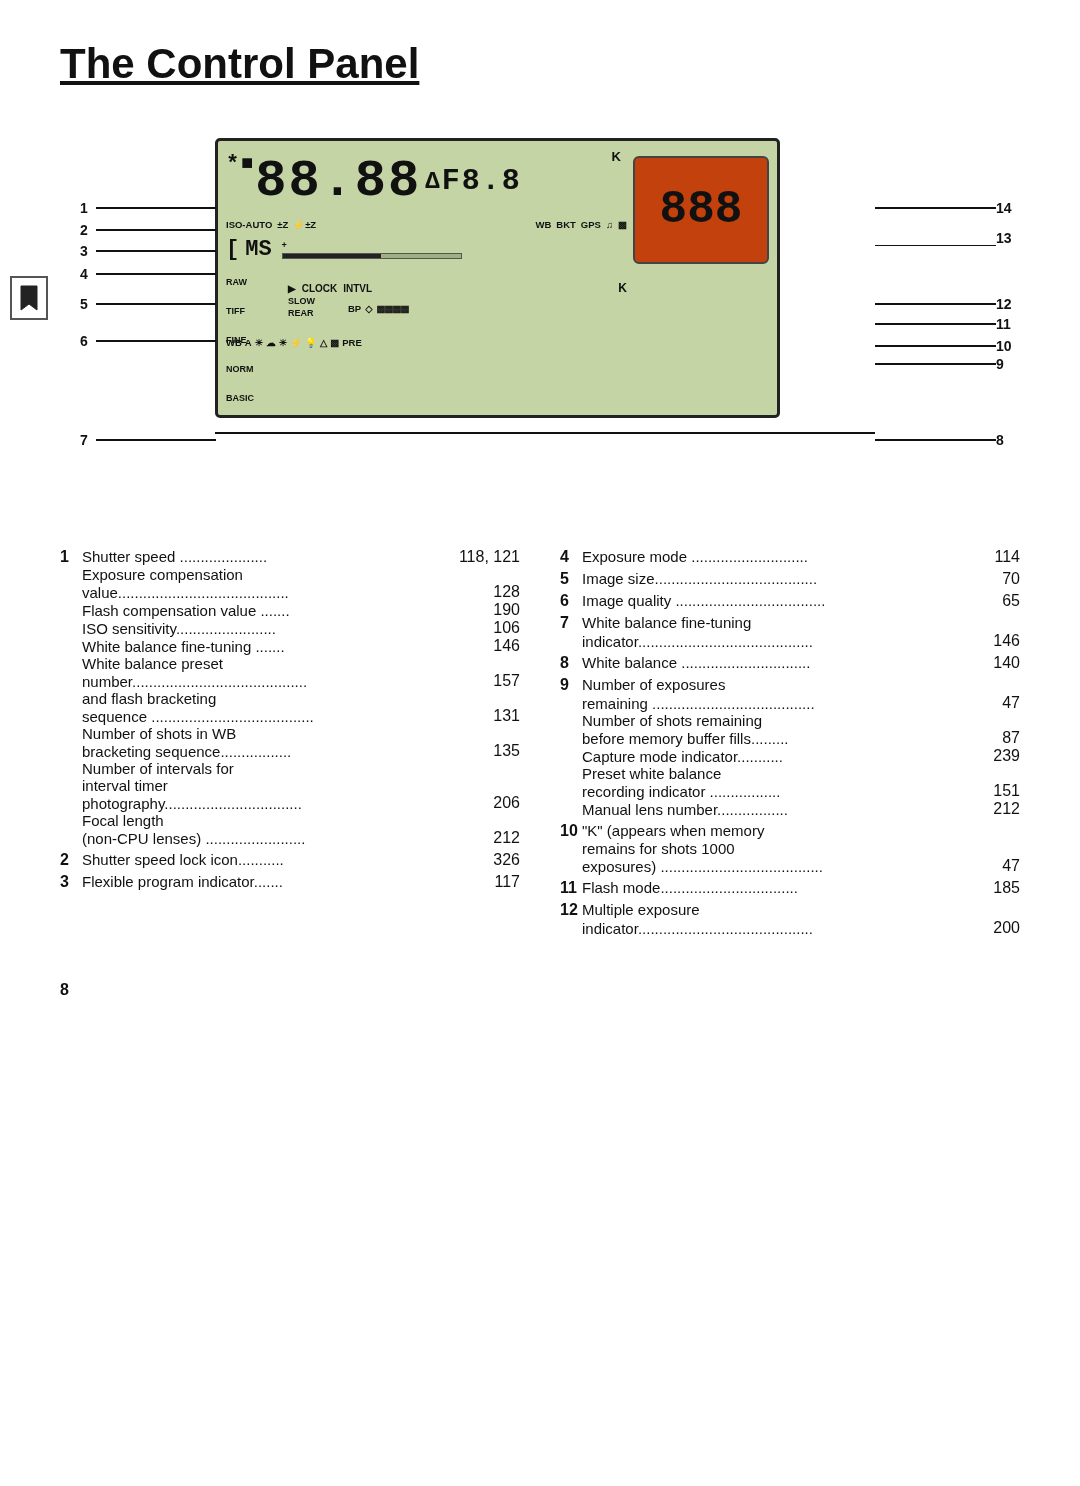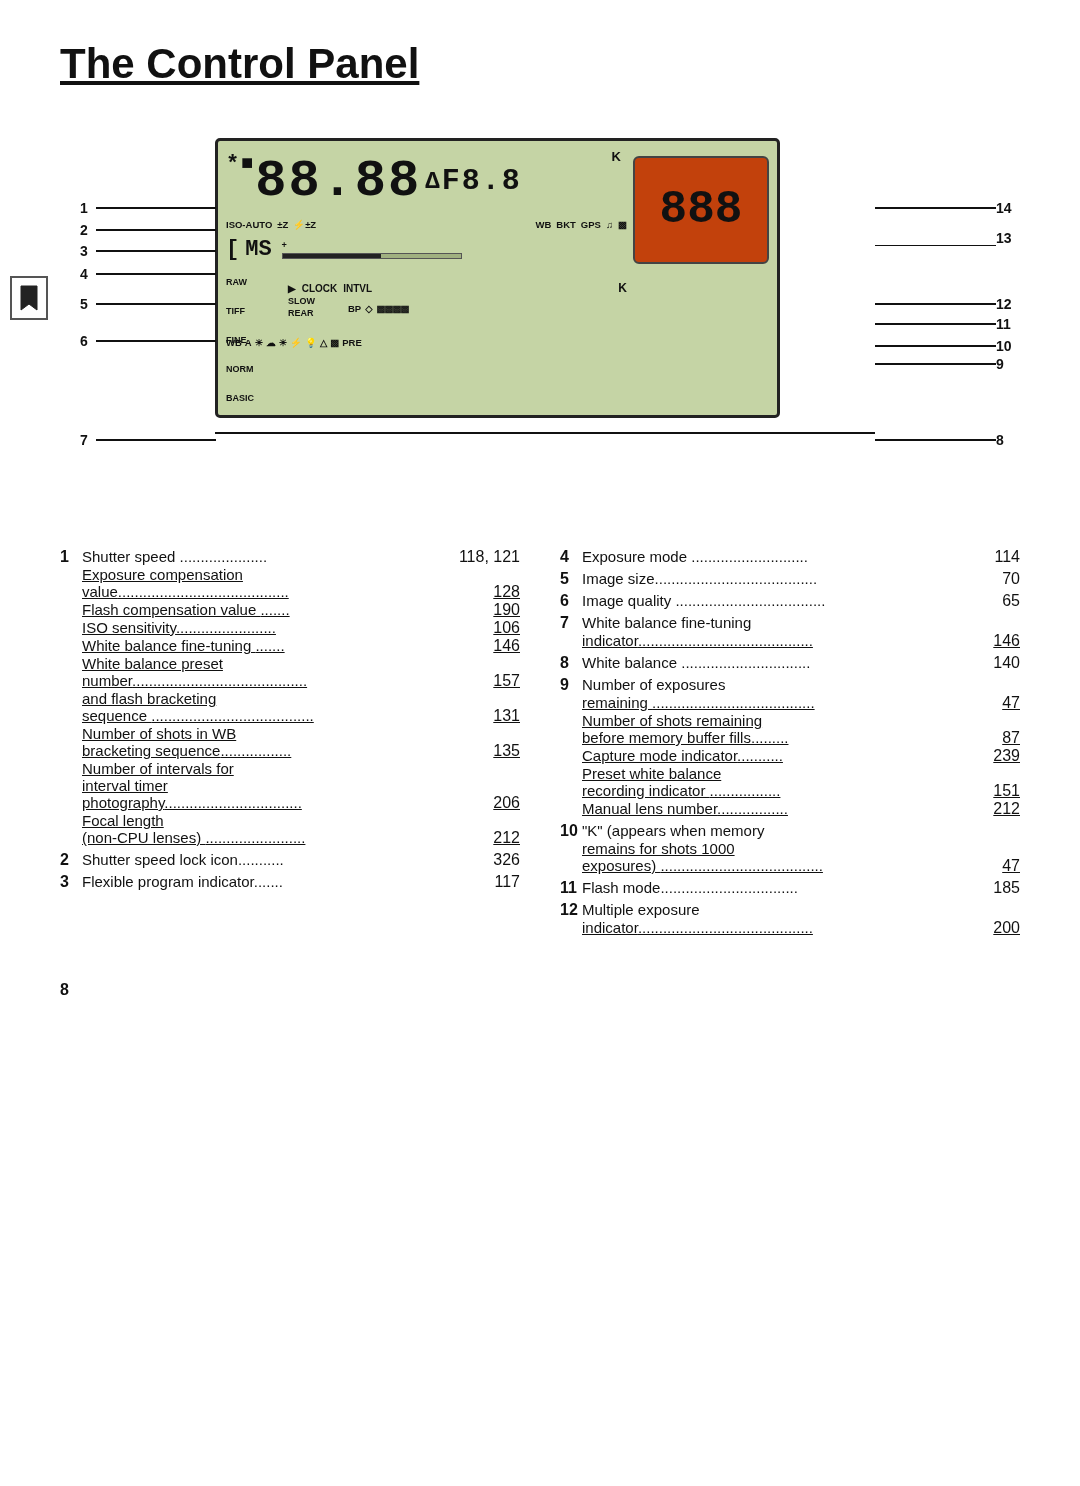--- a/index.html
+++ b/index.html
@@ -57,22 +57,21 @@
     .entry-page {
       font-size: 16px;
       min-width: 45px;
       text-align: right;
     }
     .sub-entry {
       padding-left: 22px;
     }
     .sub-entry .entry-row {
       display: flex;
-      align-items: flex-start;
-      text-decoration: underline;
+      align-items: flex-end;
     }
   </style>
 </head>
 <body>
 
 <h1>The Control Panel</h1>
 
 <div class="diagram-section">
 
   <div style="position:absolute; left:-50px; top:50%; transform:translateY(-50%); width:38px; height:44px; border:2px solid #555; background:#fff; display:flex; align-items:center; justify-content:center;">

